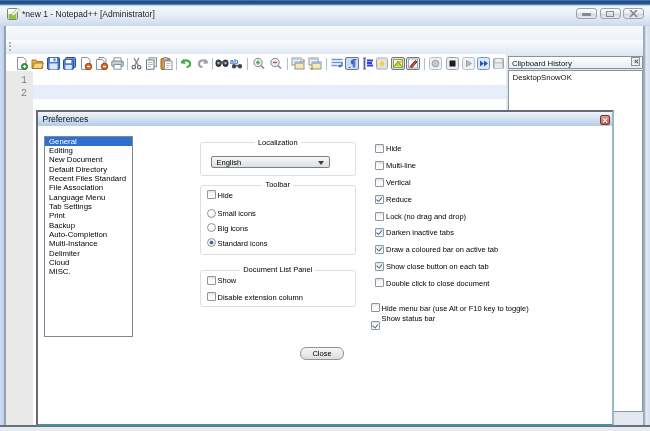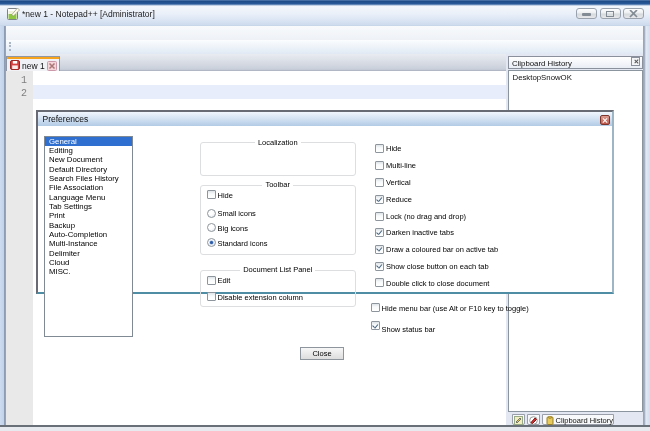--- a/index.html
+++ b/index.html
@@ -37,21 +37,21 @@
   #ptitle span { position:absolute; left:3px; top:2px; }
   #pX { position:absolute; right:3px; top:3px; width:9px; height:9px; border:1px solid #8a919c; background:#f4f5f7; }
   #pX:before { content:""; position:absolute; left:1.5px; top:3px; width:4.5px; height:1px; background:#555; transform:rotate(45deg); }
   #pX:after { content:""; position:absolute; left:1.5px; top:3px; width:4.5px; height:1px; background:#555; transform:rotate(-45deg); }
   #plist { position:absolute; left:2px; top:16px; width:135px; height:342px; background:#fff; border:1px solid #8a959f; font-size:7.8px; color:#111; }
   #plist span { position:absolute; left:3.5px; top:1.5px; }
   .ptab { position:absolute; top:360px; height:10.5px; background:#f8f9fa; border:1px solid #999ea8; border-radius:0 0 2px 2px; font-size:7.5px; color:#111; }
   .ptab span { white-space:nowrap; }
 
   
-  #dlg { left:36px; top:110px; width:578px; height:184px; background:#fff;
+  #dlg { left:36px; top:110px; width:578px; height:316px; background:#fff;
      border-left:2px solid #686b73; border-top:2px solid #686b73; border-right:2px solid #9cb6c6; border-bottom:2.5px solid #4f8da4; }
   #dtitle { position:absolute; left:0; top:0; width:574px; height:14px; background:linear-gradient(#f1f6fd,#cfdff1 55%,#b2cbe5); }
   #dtitle span { position:absolute; left:4.5px; top:2px; font-size:8.5px; color:#0c0c0c; }
   #dX { position:absolute; left:561.5px; top:3px; width:10px; height:10px; background:linear-gradient(#dc9c92,#c05a4d); border:1px solid #7c352c; border-radius:2px; }
   #dX:before { content:""; position:absolute; left:1px; top:3.5px; width:6px; height:1.2px; background:#fff; transform:rotate(45deg); }
   #dX:after { content:""; position:absolute; left:1px; top:3.5px; width:6px; height:1.2px; background:#fff; transform:rotate(-45deg); }
 
   #dlist { position:absolute; left:6px; top:23.5px; width:89px; height:201px; border:1px solid #7f8a94; font-size:7.8px; color:#000; background:#fff; }
   #dlist div { padding:0 0 0 4px; height:9.35px; line-height:9.6px; white-space:nowrap; overflow:hidden; }
   #dlist .sel { background:#2e6fd0; color:#fff; }
@@ -63,21 +63,21 @@
   .cb { position:absolute; width:9px; height:9px; border:1px solid #8e959c; background:linear-gradient(#dde3e8,#f8fafb 40%,#fff); border-radius:1px; }
   .cb.ck:before { content:""; position:absolute; left:0.8px; top:3.8px; width:2.8px; height:1.3px; background:#44617e; transform:rotate(45deg); }
   .cb.ck:after { content:""; position:absolute; left:2.4px; top:3.2px; width:4.6px; height:1.3px; background:#44617e; transform:rotate(-50deg); }
   .rd { position:absolute; width:9px; height:9px; border:1px solid #8e959c; border-radius:50%; background:radial-gradient(circle at 35% 30%, #fff 40%, #dde3e8); }
   .rd.on:before { content:""; position:absolute; left:2px; top:2px; width:3px; height:3px; border-radius:50%; background:#2c5aa5; box-shadow:0 0 1px 0.5px #6e99d4; }
   .lbl { position:absolute; font-size:7.5px; color:#000; white-space:nowrap; line-height:9px; }
 
   #combo { position:absolute; left:173px; top:43.5px; width:119px; height:12.5px; border:1px solid #768088; border-radius:2px; background:linear-gradient(#f8f8f8,#dcdee0); }
   #combo span { position:absolute; left:4.5px; top:1.5px; font-size:7.5px; }
   #combo .arr { position:absolute; right:5px; top:4.5px; width:0; height:0; border:3px solid transparent; border-top:4px solid #3a3f44; }
-  #closebtn { position:absolute; left:262px; top:235px; width:44px; height:12.5px; border:1px solid #8e959c; border-radius:0; background:linear-gradient(#f7f7f7,#dddddd); font-size:7.5px; text-align:center; line-height:11.5px; }
+  #closebtn { position:absolute; left:262px; top:235px; width:44px; height:12.5px; border:1px solid #8e959c; border-radius:6px; background:linear-gradient(#f7f7f7,#dddddd); font-size:7.5px; text-align:center; line-height:11.5px; }
 </style>
 </head>
 <body>
 <div id="screen">
 
   <div id="titlebar" class="abs"></div>
   <svg class="abs" style="left:7px;top:7px" width="13" height="13" viewBox="0 0 13 13">
     <rect x="0.5" y="1.5" width="10" height="11" rx="1" fill="#fdfdfd" stroke="#7d8288"></rect>
     <rect x="1.5" y="7" width="8" height="5" fill="#8dc63f"></rect>
     <rect x="1.5" y="4" width="8" height="3" fill="#eef3da"></rect>
@@ -297,35 +297,20 @@
         <path d="M1 10.5 q2 -2 4 0 t4 0 t4 0" fill="none" stroke="#d04545" stroke-width="1.2"></path>
       </svg>
 
     <svg class="i" style="left:533px" width="15" height="13" viewBox="0 0 15 13">
         <path d="M1 3 h4.5 l1 1.5 h6.5 v7 h-12 z" fill="#f3d170" stroke="#ad8a25"></path>
         <path d="M1.5 11.5 L3.5 6.2 h10.5 l-2.2 5.3 z" fill="#fbe7a5" stroke="#ad8a25"></path>
         <path d="M10.8 1.2 a2.2 2.2 0 0 1 2.2 2.2 l-1.3 -0.4 m1.3 0.4 l0.5 -1.5" stroke="#b05" fill="none" stroke-width="0.9"></path>
       </svg>
   </div>
 
-  <div id="tabbar" class="abs">
-    <div id="tab1">
-      <div class="obar"></div>
-      <svg style="position:absolute;left:2.5px;top:3.5px" width="10" height="10" viewBox="0 0 10 10">
-        <rect x="0.5" y="0.5" width="9" height="9" rx="1.5" fill="#d43f3f" stroke="#9e2424"></rect>
-        <rect x="2.8" y="1" width="4.4" height="2.6" fill="#fff"></rect>
-        <rect x="2.2" y="5.4" width="5.6" height="3.6" fill="#fff" opacity="0.9"></rect>
-      </svg>
-      <div class="tlabel">new 1</div>
-      <svg style="position:absolute;left:40px;top:4px" width="10" height="10" viewBox="0 0 10 10">
-        <rect x="0.5" y="0.5" width="9" height="9" rx="1" fill="#f5d5da" stroke="#c9a"></rect>
-        <path d="M2.5 2.5 L7.5 7.5 M7.5 2.5 L2.5 7.5" stroke="#a77" stroke-width="1.5"></path>
-      </svg>
-    </div>
-  </div>
 
   <div id="editor" class="abs">
     <div id="gutter">
       <div class="ln" style="top:3.6px">1</div>
       <div class="ln" style="top:17.1px">2</div>
     </div>
     <div id="curline"></div>
   </div>
 
   <div id="rpanel" class="abs">
@@ -363,54 +348,58 @@
     <div id="dtitle">
         <span>Preferences</span>
       </div>
     <div id="dX"></div>
 
     <div id="dlist">
       <div class="sel">General</div>
       <div>Editing</div>
       <div>New Document</div>
       <div>Default Directory</div>
-      <div>Search Files History</div>
+      <div>Recent Files Standard</div>
       <div>File Association</div>
       <div>Language Menu</div>
       <div>Tab Settings</div>
       <div>Print</div>
       <div>Backup</div>
       <div>Auto-Completion</div>
       <div>Multi-Instance</div>
       <div>Delimiter</div>
       <div>Cloud</div>
       <div>MISC.</div>
     </div>
 
     <div class="group" style="left:161.5px;top:30px;width:156.5px;height:34px">
         <b><i>Localization</i></b>
       </div>
+    <div id="combo">
+        <span>English</span>
+        <div class="arr"></div>
+      </div>
 
     <div class="group" style="left:161.5px;top:72.5px;width:156.5px;height:70.5px">
         <b><i>Toolbar</i></b>
       </div>
     <div class="cb" style="left:168.5px;top:78px"></div>
       <div class="lbl" style="left:179.5px;top:78.5px">Hide</div>
     <div class="rd" style="left:168.5px;top:96.5px"></div>
       <div class="lbl" style="left:179.5px;top:97px">Small icons</div>
     <div class="rd" style="left:168.5px;top:111px"></div>
       <div class="lbl" style="left:179.5px;top:111.5px">Big icons</div>
     <div class="rd on" style="left:168.5px;top:126px"></div>
       <div class="lbl" style="left:179.5px;top:126.5px">Standard icons</div>
 
     <div class="group" style="left:161.5px;top:157.5px;width:156.5px;height:37.5px">
         <b><i>Document List Panel</i></b>
       </div>
     <div class="cb" style="left:168.5px;top:163.5px"></div>
-      <div class="lbl" style="left:179.5px;top:164px">Edit</div>
+      <div class="lbl" style="left:179.5px;top:164px">Show</div>
     <div class="cb" style="left:168.5px;top:180px"></div>
       <div class="lbl" style="left:179.5px;top:180.5px">Disable extension column</div>
 
     <div class="cb" style="left:336.5px;top:31.8px"></div>
       <div class="lbl" style="left:348px;top:32.3px">Hide</div>
     <div class="cb" style="left:336.5px;top:48.8px"></div>
       <div class="lbl" style="left:348px;top:49.3px">Multi-line</div>
     <div class="cb" style="left:336.5px;top:65.8px"></div>
       <div class="lbl" style="left:348px;top:66.3px">Vertical</div>
     <div class="cb ck" style="left:336.5px;top:82.8px"></div>
@@ -422,18 +411,18 @@
     <div class="cb ck" style="left:336.5px;top:132.5px"></div>
       <div class="lbl" style="left:348px;top:133.0px">Draw a coloured bar on active tab</div>
     <div class="cb ck" style="left:336.5px;top:149.5px"></div>
       <div class="lbl" style="left:348px;top:150.0px">Show close button on each tab</div>
     <div class="cb" style="left:336.5px;top:166px"></div>
       <div class="lbl" style="left:348px;top:166.5px">Double click to close document</div>
 
     <div class="cb" style="left:332.5px;top:191.4px"></div>
       <div class="lbl" style="left:343.5px;top:191.9px">Hide menu bar (use Alt or F10 key to toggle)</div>
     <div class="cb ck" style="left:332.5px;top:209.4px"></div>
-      <div class="lbl" style="left:343.5px;top:213px">Show status bar</div>
+      <div class="lbl" style="left:343.5px;top:202px">Show status bar</div>
 
     <div id="closebtn">Close</div>
   </div>
 
 </div>
 
 </body></html>

